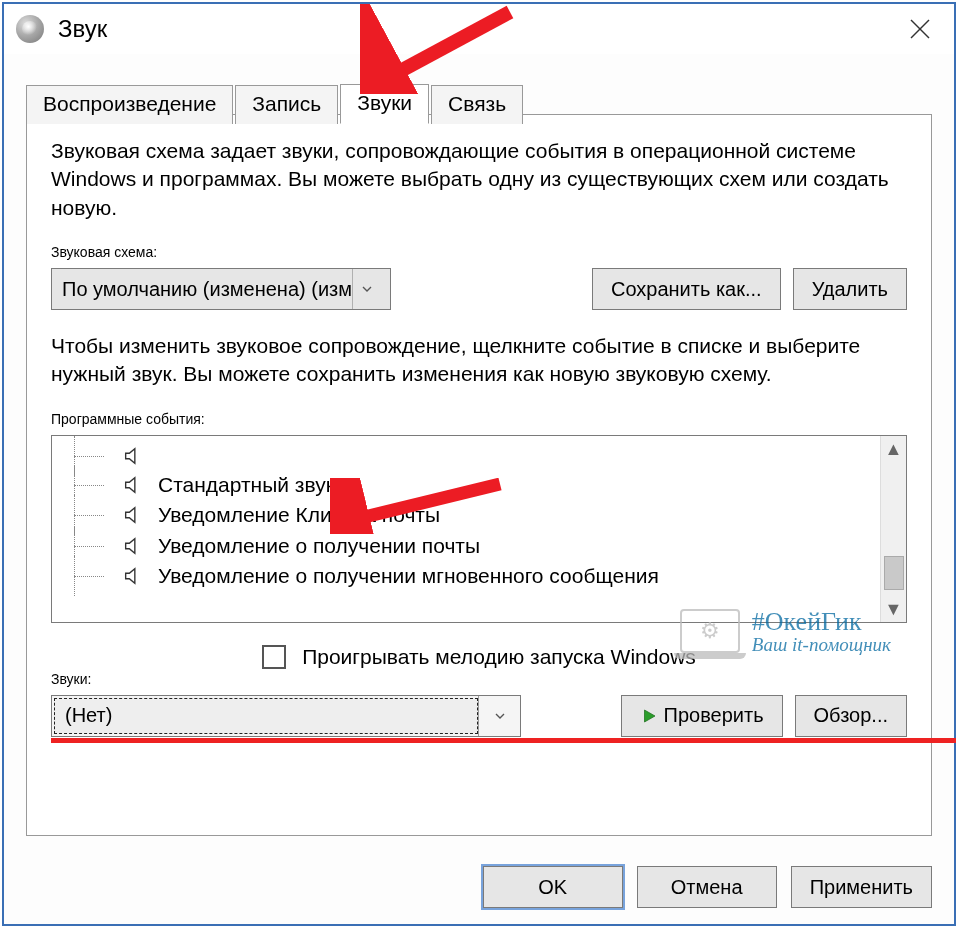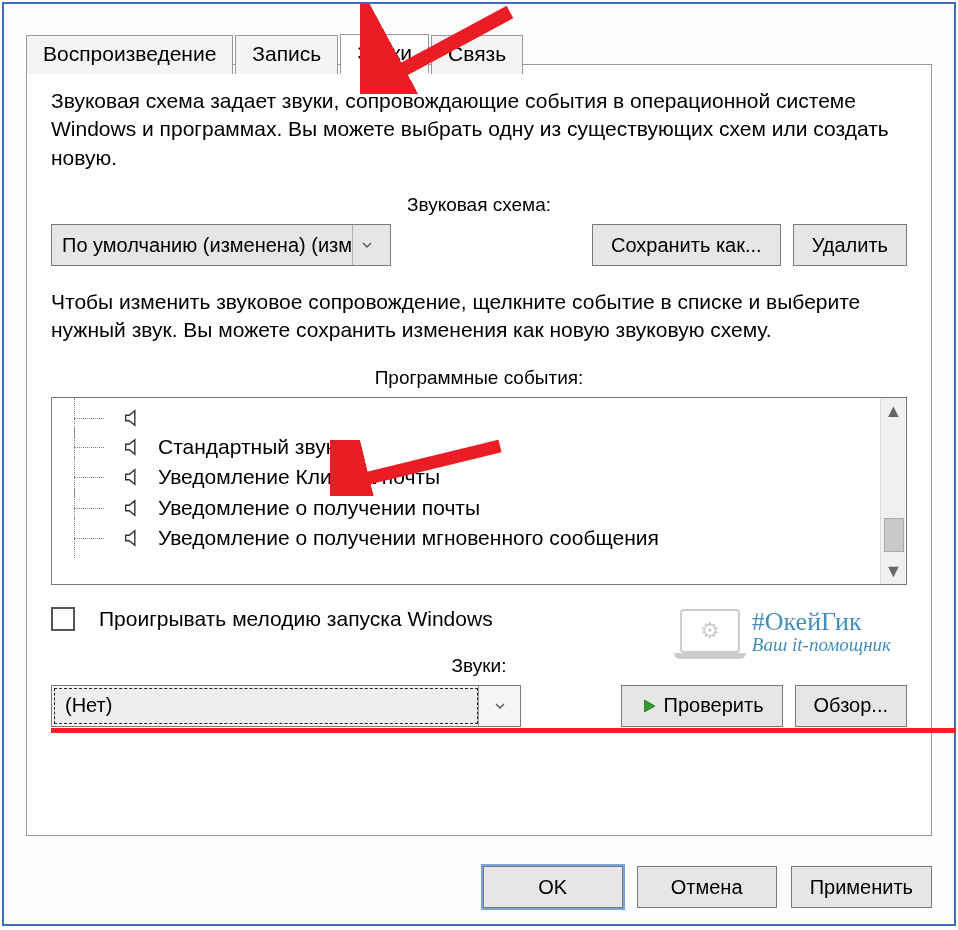--- a/index.html
+++ b/index.html
@@ -87,21 +87,21 @@
     z-index: 1;
     flex: 1;
   }
   .panel-wrap {
     margin: 0 22px 14px 22px;
     display:flex;
     flex-direction:column;
     flex: 1;
   }
   .desc { font-size: 21px; line-height: 1.35; margin-bottom: 22px; }
-  .section-label { font-size: 19px; margin-bottom: 8px; text-align: center; }
+  .section-label { font-size: 14px; margin-bottom: 8px; }
   .row {
     display: flex;
     align-items: center;
     gap: 12px;
     margin-bottom: 22px;
   }
   .dropdown {
     flex: 0 0 340px;
     height: 42px;
     border: 1px solid #7a7a7a;
@@ -191,23 +191,24 @@
     align-items: center;
     justify-content: space-between;
   }
   .scroll-arrow {
     color: #666; font-size: 18px; line-height: 1;
     padding: 4px 0;
     cursor:pointer;
   }
   .scroll-thumb { width: 80%; height: 34px; background: #c9c9c9; border:1px solid #aaa; margin-top:auto; margin-bottom: 6px;}
   .checkbox-row {
-    display: flex; align-items: center; gap: 24px;
-    margin-bottom: 24px;
+    display: flex; align-items: center; gap: 16px;
+    margin-bottom: 2px;
     font-size: 21px;
+    justify-content: center;
   }
   .cb {
     width: 24px; height: 24px; border: 2px solid #555; background: #fff;
   }
   .sounds-row { display: flex; align-items: center; gap: 12px; }
   .sounds-dd {
     flex: 0 0 470px;
     height: 42px;
     border: 1px solid #7a7a7a;
     background: #f5f5f5;
@@ -290,20 +291,30 @@
 
   <svg class="arrow" style="left:356px; top:0px; width:160px; height:90px;" viewBox="0 0 160 90">
     <defs>
       <marker id="ah1" markerWidth="12" markerHeight="12" refX="2" refY="6" orient="auto">
         <path d="M0,0 L12,6 L0,12 Z" fill="#ec1c24"></path>
       </marker>
     </defs>
     <line x1="150" y1="8" x2="20" y2="78" stroke="#ec1c24" stroke-width="14" marker-end="url(#ah1)"></line>
   </svg>
 
+  <div class="titlebar">
+    <span class="title-icon"></span>
+    <span class="title-text">Звук</span>
+    <div class="close-btn">
+      <svg viewBox="0 0 24 24">
+          <line x1="3" y1="3" x2="21" y2="21"></line>
+          <line x1="21" y1="3" x2="3" y2="21"></line>
+        </svg>
+    </div>
+  </div>
 
   <div class="tab-area">
     <div class="tabs">
       <div class="tab">Воспроизведение</div>
       <div class="tab">Запись</div>
       <div class="tab active">Звуки</div>
       <div class="tab">Связь</div>
     </div>
   </div>
 

